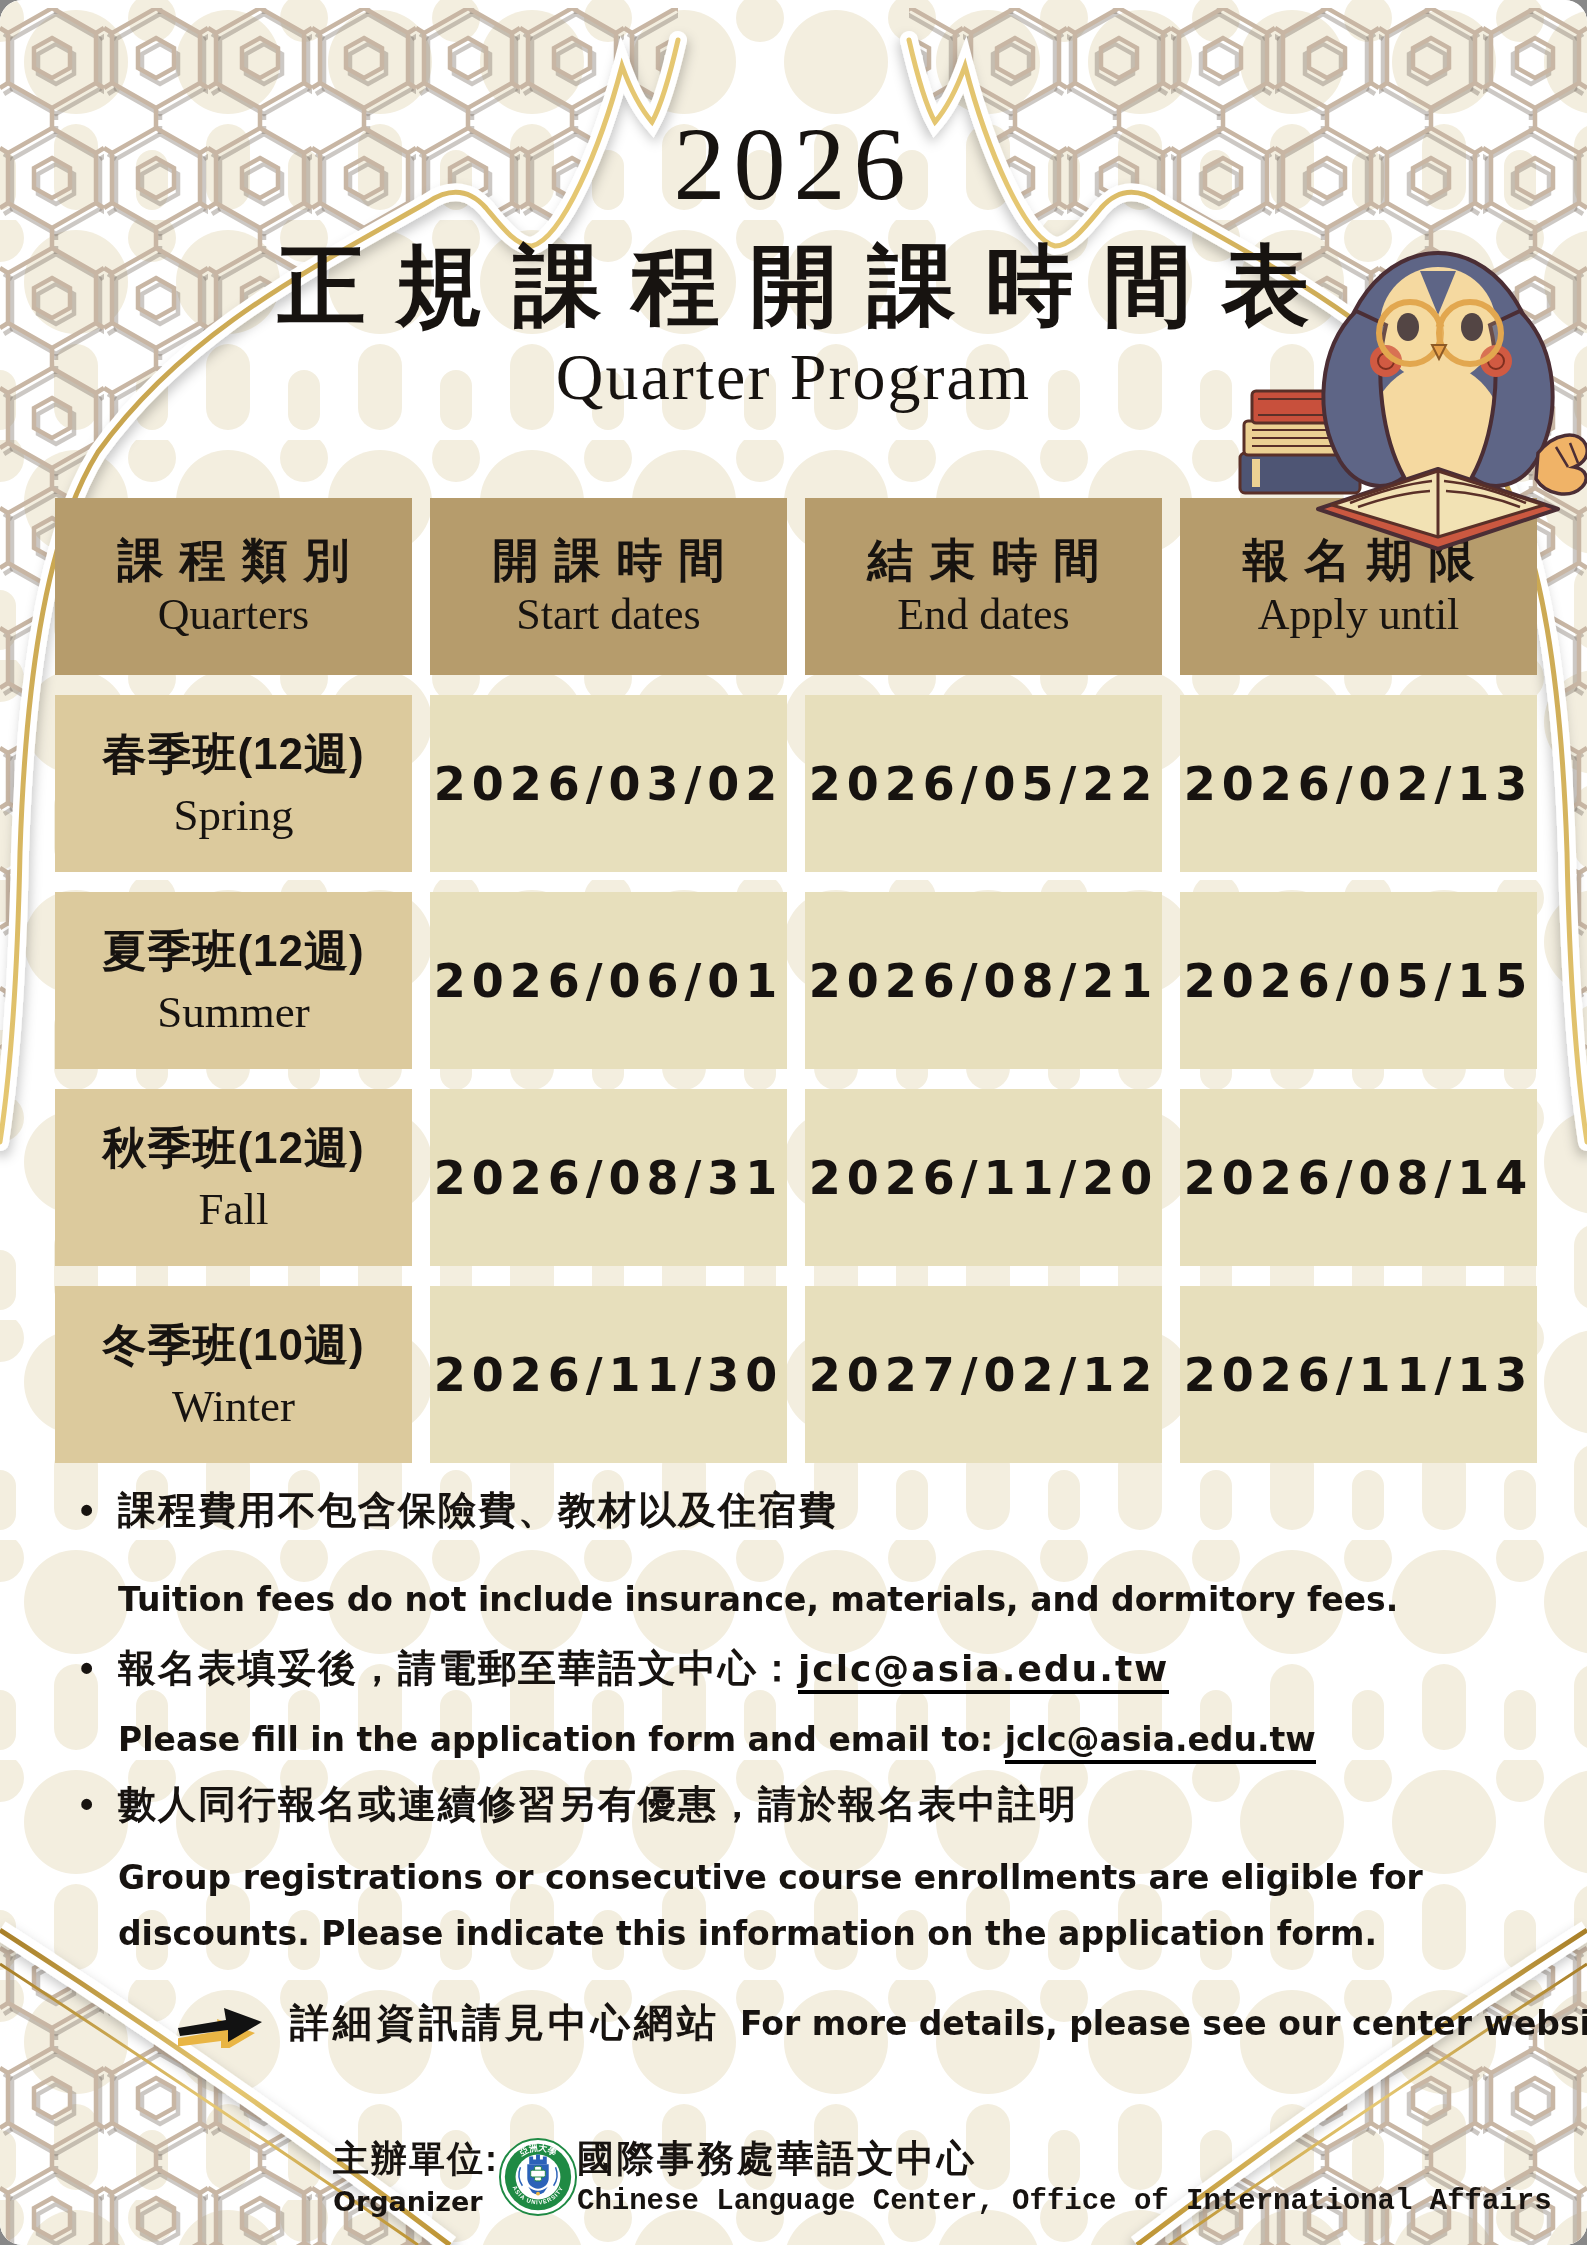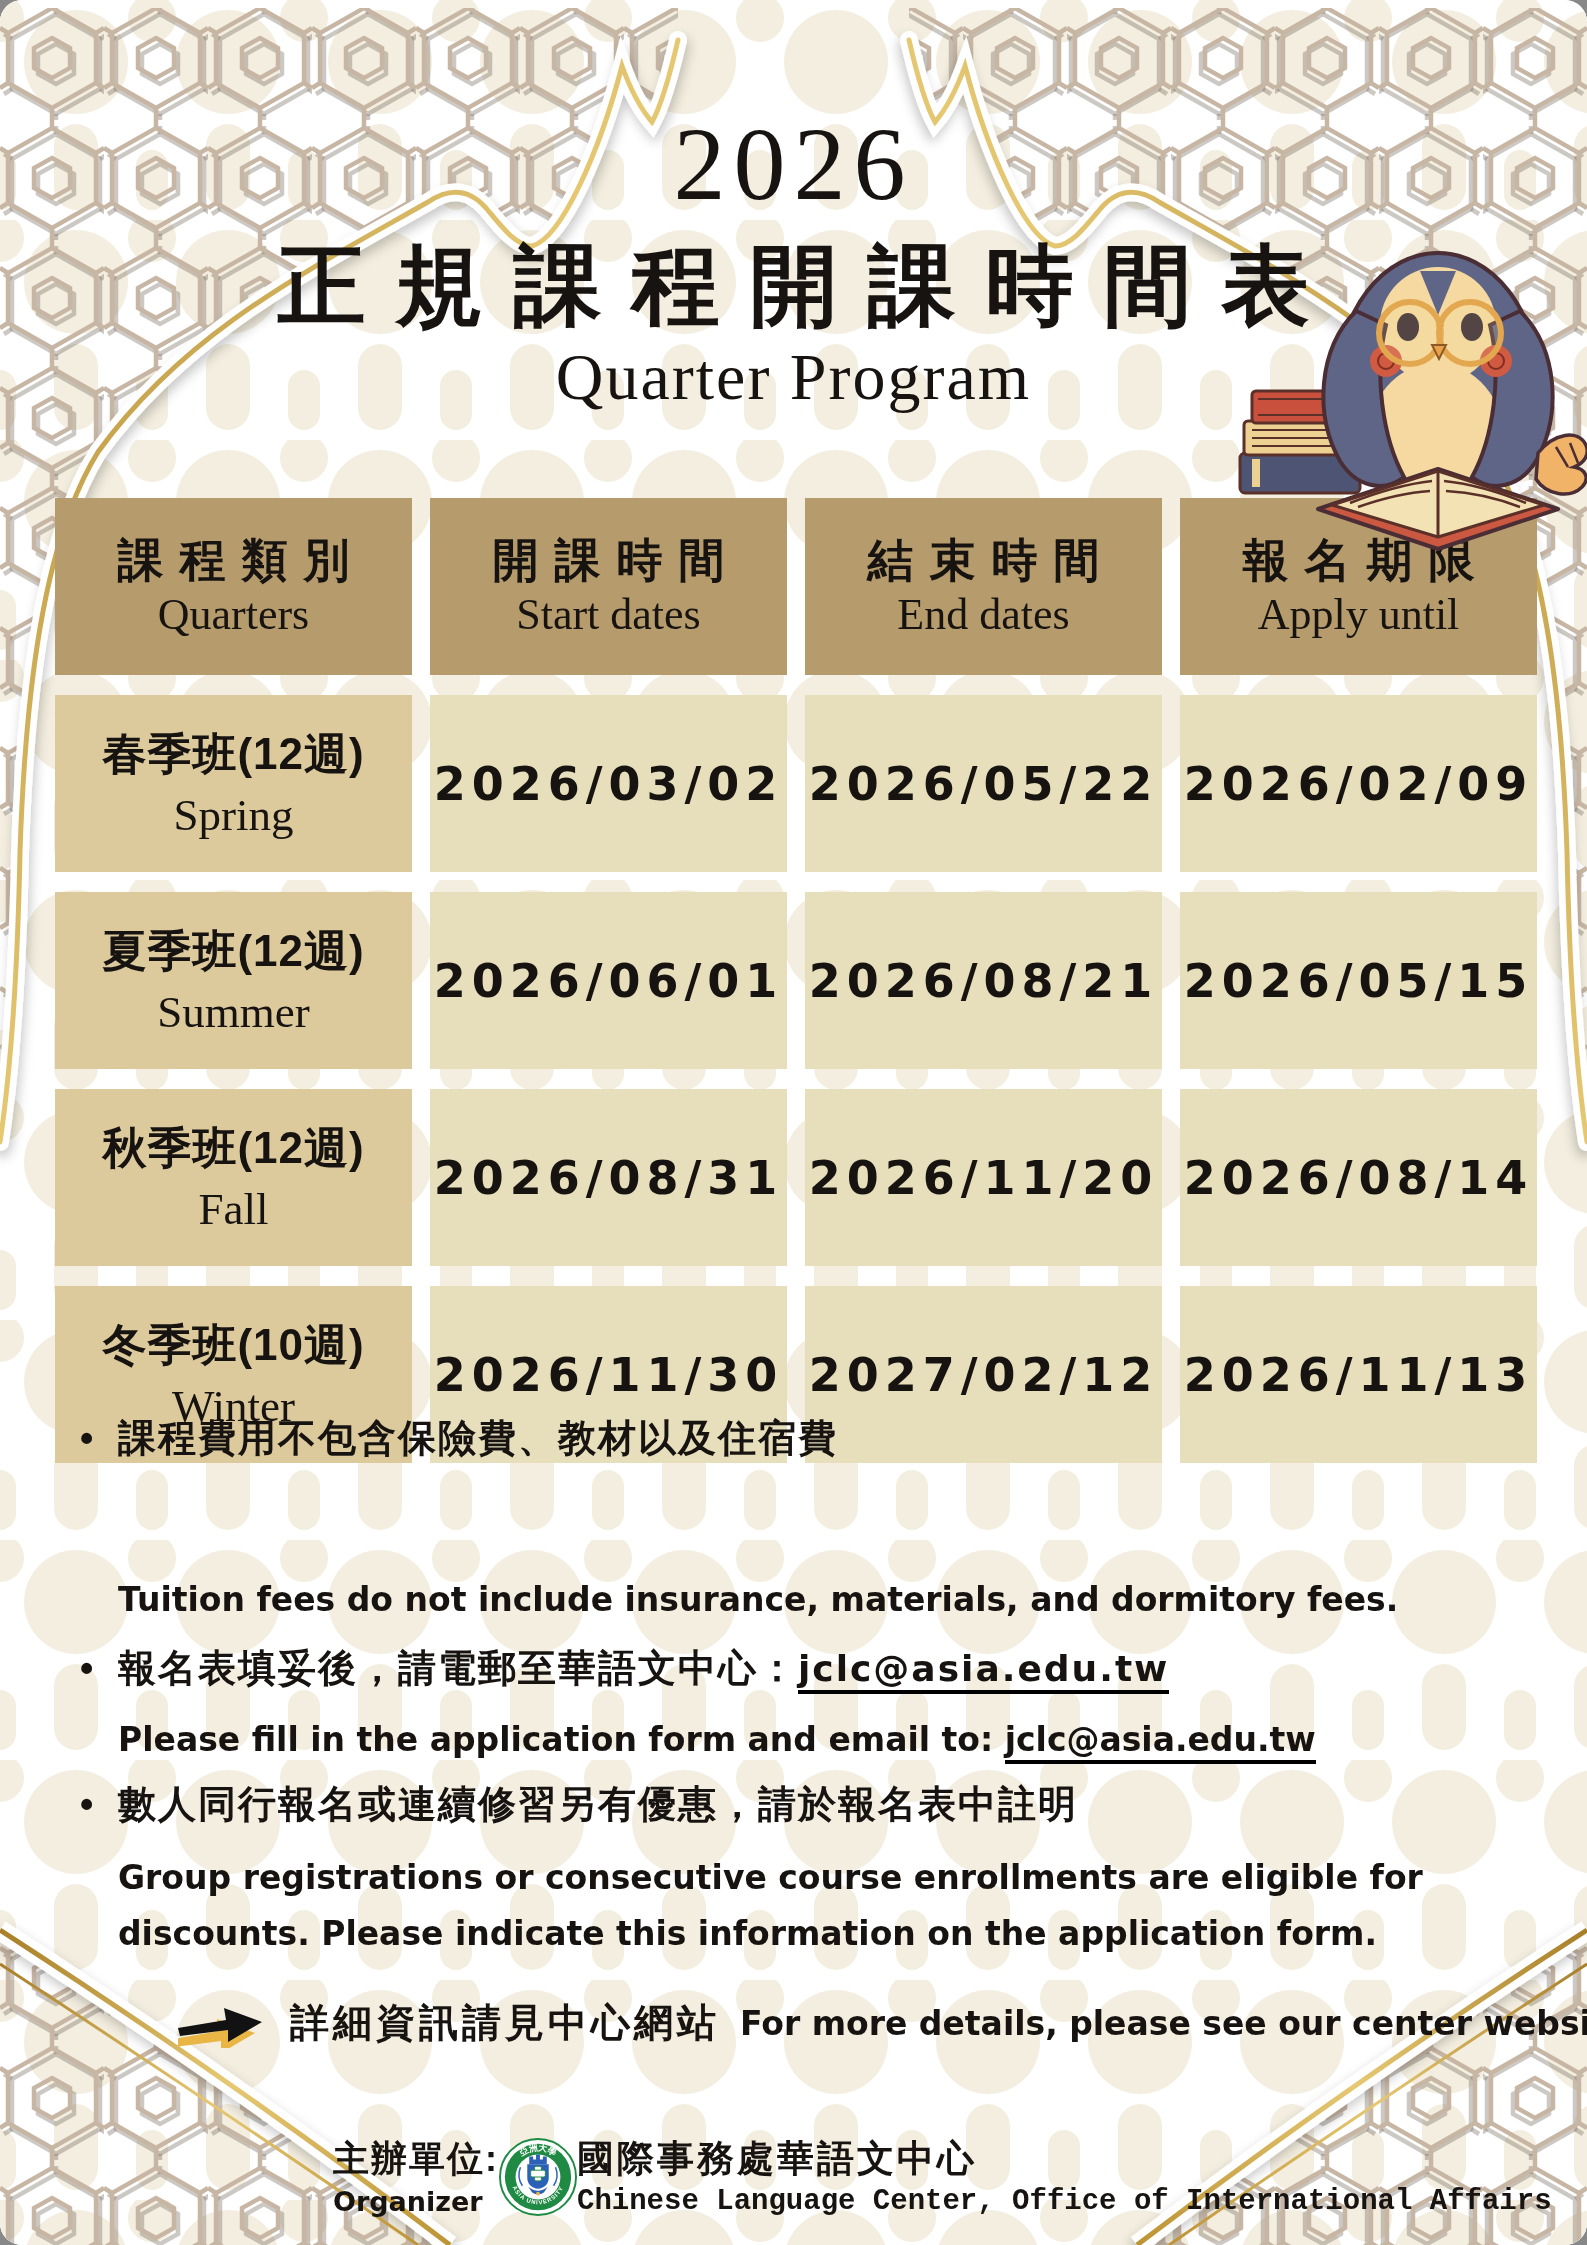--- a/index.html
+++ b/index.html
@@ -160,21 +160,21 @@
       <div class="lbl-zh">春季班(12週)</div>
       <div class="lbl-en">Spring</div>
     </div>
     <div class="cell td-date">
         <span class="date">2026/03/02</span>
       </div>
     <div class="cell td-date">
         <span class="date">2026/05/22</span>
       </div>
     <div class="cell td-date">
-        <span class="date">2026/02/09</span>
+        <span class="date">2026/02/13</span>
       </div>
 
     <div class="cell td-label">
       <div class="lbl-zh">夏季班(12週)</div>
       <div class="lbl-en">Summer</div>
     </div>
     <div class="cell td-date">
         <span class="date">2026/06/01</span>
       </div>
     <div class="cell td-date">
@@ -206,21 +206,21 @@
         <span class="date">2026/11/30</span>
       </div>
     <div class="cell td-date">
         <span class="date">2027/02/12</span>
       </div>
     <div class="cell td-date">
         <span class="date">2026/11/13</span>
       </div>
   </div>
 
-  <div class="abs fg note-zh" style="left:80px; top:1412px;">
+  <div class="abs fg note-zh" style="left:80px; top:1484px;">
     <span class="bullet">•</span><span>課程費用不包含保險費、教材以及住宿費</span>
   </div>
   <div class="abs fg note-en" style="top:1572px;">Tuition fees do not include insurance, materials, and dormitory fees.</div>
 
   <div class="abs fg note-zh" style="left:80px; top:1642px;">
     <span class="bullet">•</span><span>報名表填妥後，請電郵至華語文中心：</span><span class="u latin">jclc@asia.edu.tw</span>
   </div>
   <div class="abs fg note-en" style="top:1712px;">
     <span>Please fill in the application form and email to: </span><span class="u">jclc@asia.edu.tw</span>
   </div>

